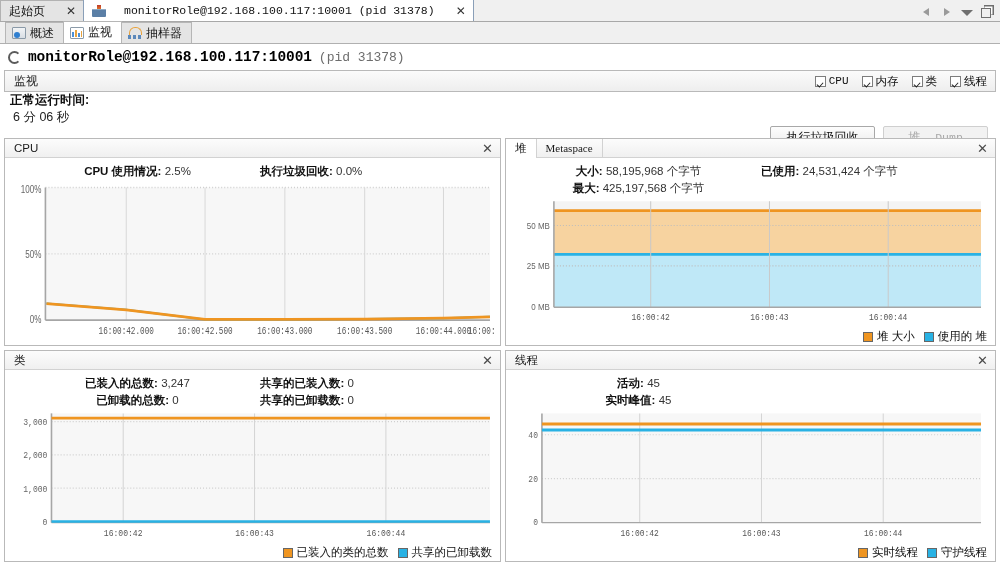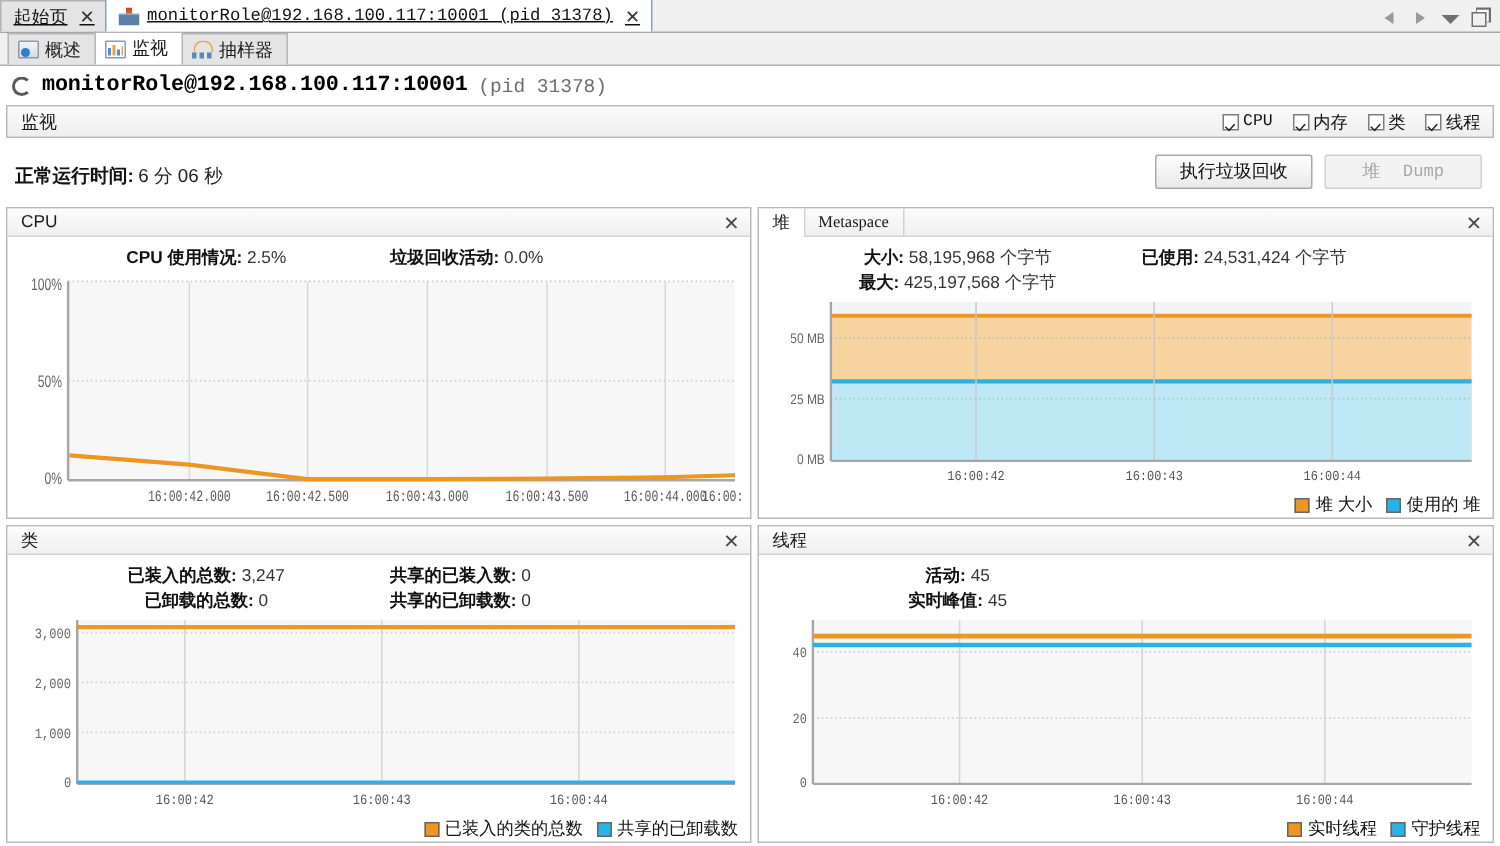--- a/index.html
+++ b/index.html
@@ -17,30 +17,29 @@
     background: #f0f0f0;
     border-bottom: 1px solid #a8a8a8;
     display: flex;
     align-items: flex-end;
     position: relative;
   }
   .wintab {
     height: 21px;
     display: flex;
     align-items: center;
-    gap: 5px;
+    gap: 18px;
     padding: 0 7px 0 8px;
     font-size: 12px;
     color: #111;
     background: #e4e4e4;
     border: 1px solid #b2b2b2;
     border-bottom: none;
     margin-right: -1px;
     white-space: nowrap;
-    text-decoration: underline;
   }
   .wintab.active {
     background: #ffffff;
     border-color: #8a9fb8;
     height: 22px;
     position: relative;
     z-index: 3;
   }
   .wintab .tabclose {
     font-size: 12px; color: #333; line-height: 1;
@@ -176,22 +175,23 @@
   }
   .cbbox::after {
     content:''; position:absolute; left:2px; top:4px;
     width:3px; height:5px; border:solid #222; border-width:0 1.4px 1.4px 0;
     transform: rotate(42deg);
   }
   .cb-mono { font-family: "Liberation Mono", monospace; font-size: 11px; }
 
   
   .uprow {
-    height: 34px; display: flex; align-items: flex-end;
+    height: 34px; display: flex; align-items: flex-start;
     padding: 0 12px 0 10px;
+    flex-direction: column;
   }
   .uplabel { font-size: 12.5px; font-weight: bold; color: #111; }
   .upvalue { font-size: 12.5px; color: #222; margin-left: 3px; }
   .btns { margin-left: auto; display: flex; gap: 8px; }
   .btn {
     min-width: 105px; height: 23px;
     border: 1px solid #a8a8a8; border-radius: 2px;
     background: linear-gradient(#fdfdfd,#e9e9e9);
     font-size: 12px; color: #111;
     display: flex; align-items: center; justify-content: center;
@@ -348,21 +348,21 @@
     </div>
     <div class="pstats">
       <div class="statcol c1">
         <div class="statline">
           <b>CPU 使用情况:</b>
           <span>2.5%</span>
         </div>
       </div>
       <div class="statcol">
         <div class="statline">
-          <b>垃圾回收活动:</b>
+          <b>执行垃圾回收:</b>
           <span>0.0%</span>
         </div>
       </div>
     </div>
     <div class="plot">
       <svg viewBox="0 0 484 118" preserveAspectRatio="none">
         <rect x="40" y="4" width="440" height="96" fill="#f7f7f7"></rect>
         <line x1="40" y1="4" x2="480" y2="4" stroke="#d0d0d0" stroke-dasharray="1,2"></line>
         <line x1="40" y1="52" x2="480" y2="52" stroke="#d0d0d0" stroke-dasharray="1,2"></line>
         <line x1="120" y1="4" x2="120" y2="100" stroke="#d8d8d8"></line>

